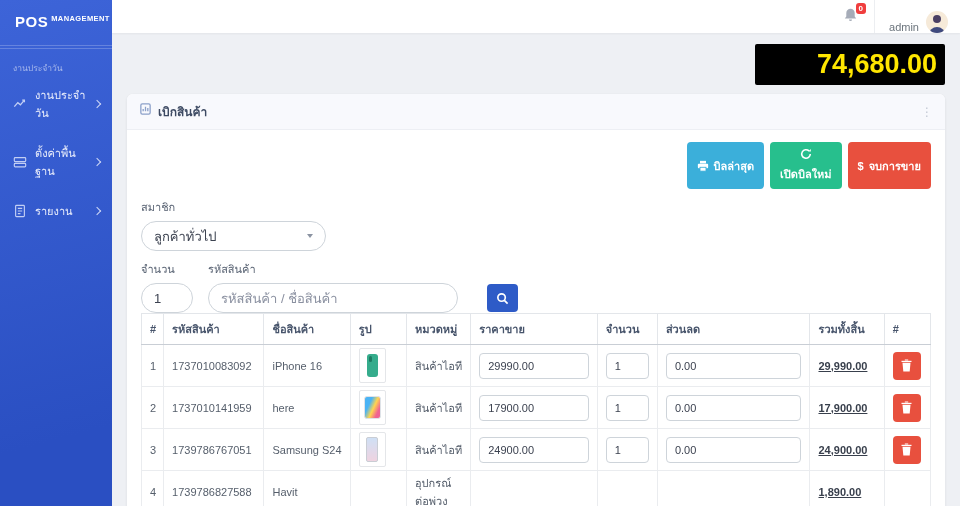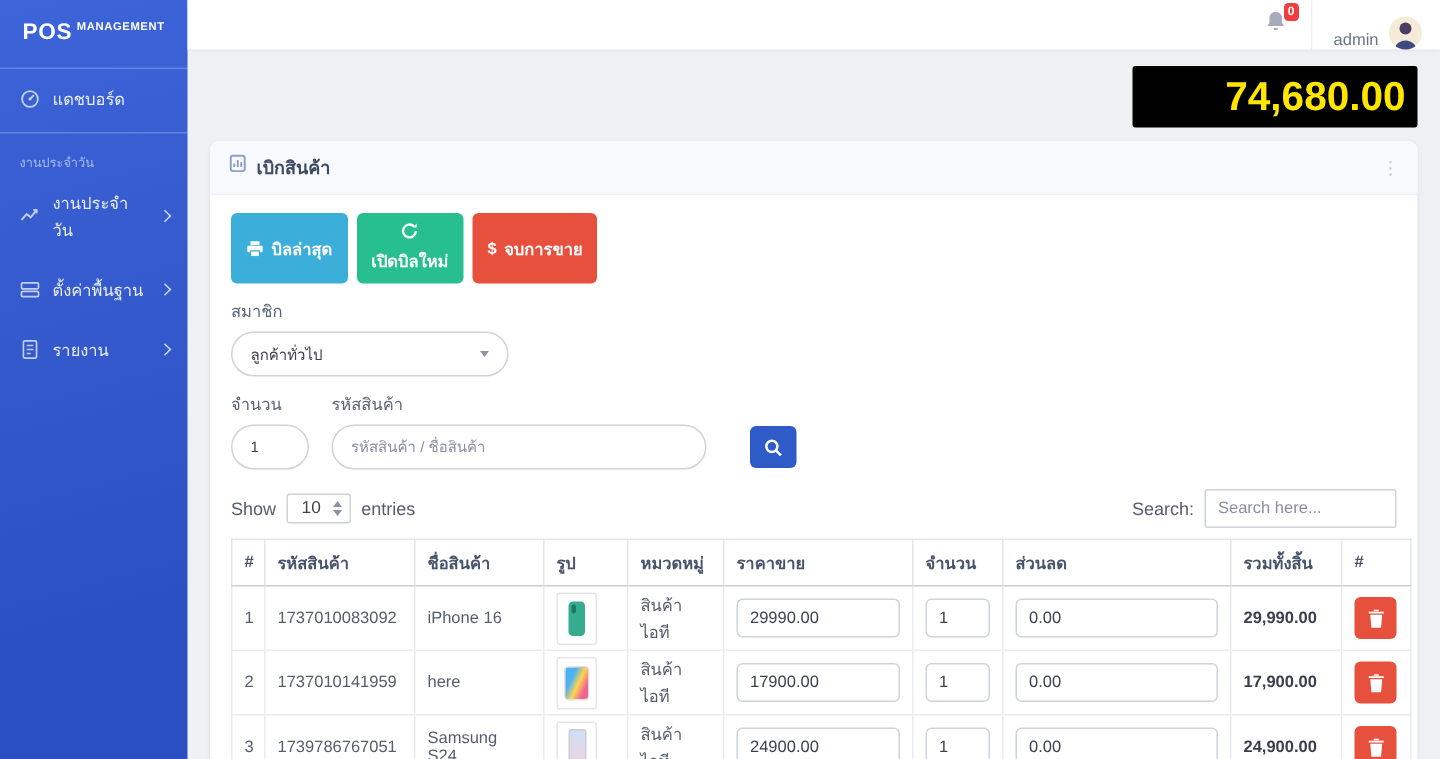--- a/index.html
+++ b/index.html
@@ -1,21 +1,21 @@
 <!DOCTYPE html>
 <html><head>
 <meta charset="utf-8">
 <style>
   * { box-sizing: border-box; margin: 0; padding: 0; }
   html,body { width: 960px; height: 506px; }
   body { font-family: "Liberation Sans", "DejaVu Sans", sans-serif; background:#eef0f4; overflow:hidden; }
   .app { width:960px; height:506px; display:flex; }
 
   
-  .sidebar { width:125px; flex-shrink:0; background:linear-gradient(165deg,#3d64d8 0%,#2a4fc2 85%); color:#fff; }
+  .sidebar { width:112px; flex-shrink:0; background:linear-gradient(165deg,#3d64d8 0%,#2a4fc2 85%); color:#fff; }
   .logo { padding:13px 8px 12px 15px; white-space:nowrap; }
   .logo-pos { font-weight:bold; font-size:15px; letter-spacing:.5px; }
   .logo-mgmt { font-weight:bold; font-size:7.5px; letter-spacing:.4px; vertical-align:6px; margin-left:3px; }
   .side-divider { border-top:1px solid rgba(255,255,255,.22); margin:2px 0 0; }
   .side-item { display:flex; align-items:center; gap:8px; padding:11px 10px 11px 13px; font-size:11px; color:#e9edfb; cursor:pointer; }
   .side-item .grow { flex:1; }
   .side-section { font-size:8.5px; color:rgba(255,255,255,.55); padding:12px 13px 0; }
   .chev { width:6px; height:6px; border-right:1.5px solid #cfd9f7; border-bottom:1.5px solid #cfd9f7; transform:rotate(-45deg); margin-right:2px; }
   .sicon { width:14px; height:14px; flex-shrink:0; opacity:.85; }
 
@@ -32,28 +32,28 @@
   
   .content { flex:1; padding:11px 15px 0; min-height:0; }
   .total-display { width:190px; height:41px; background:#000; margin-left:auto; color:#ffe600; font-size:27px; font-weight:bold; display:flex; align-items:center; justify-content:flex-end; padding:0 8px; border-radius:2px; }
 
   .card { background:#fff; border-radius:6px; margin-top:9px; box-shadow:0 1px 3px rgba(30,40,60,.09); }
   .card-header { background:#f8f9fd; border-bottom:1px solid #edeff4; border-radius:6px 6px 0 0; padding:8px 12px; display:flex; align-items:center; justify-content:space-between; }
   .card-title { font-size:12px; font-weight:bold; color:#3d4a63; display:flex; gap:6px; align-items:flex-start; }
   .dots { color:#c3c8d4; font-size:12px; letter-spacing:0; cursor:pointer; line-height:1; }
   .card-body { padding:6px 14px 12px; }
 
-  .actions { display:flex; gap:6px; padding-top:6px; }
+  .actions { display:flex; justify-content:flex-end; gap:6px; padding-top:6px; }
   .btn { display:inline-flex; align-items:center; gap:5px; color:#fff; font-size:11px; font-weight:bold; padding:6px 10px; border-radius:4px; border:none; cursor:pointer; font-family:inherit; }
   .btn-cyan { background:#3bafda; } .btn-green { background:#27bf8d;flex-direction:column; } .btn-red { background:#e8503e; }
 
   .form-label { font-size:11px; color:#5a6474; margin:9px 0 5px; }
   .frow { display:flex; gap:15px; align-items:flex-end; }
   .fcol { display:flex; flex-direction:column; }
-  .pill { border:1px solid #ced4da; border-radius:16px; height:30px; padding:0 12px; font-size:10px; color:#3c4250; background:#fff; display:flex; align-items:center; justify-content:space-between; font-family:inherit; }
+  .pill { border:1px solid #ced4da; border-radius:16px; height:30px; padding:0 12px; font-size:13px; color:#3c4250; background:#fff; display:flex; align-items:center; justify-content:space-between; font-family:inherit; }
   .select-box { width:185px; cursor:pointer; }
   .date-box { width:187px; cursor:text; }
   .tri-dn { width:0; height:0; border-left:3.5px solid transparent; border-right:3.5px solid transparent; border-top:4.5px solid #8b93a2; }
   input.pill { justify-content:flex-start; }
   .qty-input { width:52px; }
   .code-input { width:250px; }
   .code-input::placeholder, .search-inp::placeholder { color:#8a90a0; }
   .search-btn { width:31px; height:28px; background:#2e5bc7; border:none; border-radius:4px; display:flex; align-items:center; justify-content:center; margin-left:14px; margin-bottom:1px; cursor:pointer; }
 
   .dt-controls { display:flex; justify-content:space-between; align-items:center; margin:13px 0 7px; font-size:12px; color:#555e6b; }
@@ -66,48 +66,40 @@
 
   table.dt { width:100%; border-collapse:collapse; font-size:11px; color:#555e6b; table-layout:fixed; }
   .dt th { border:1px solid #e3e6ea; border-bottom:1px solid #c9ced5; padding:6px 8px; text-align:left; color:#47546b; font-weight:bold; }
   .dt td { border:1px solid #eaecef; padding:3px 8px; vertical-align:middle; }
   .dt th:nth-child(1){width:22px;}  .dt th:nth-child(2){width:100px;}
   .dt th:nth-child(3){width:86px;}  .dt th:nth-child(4){width:56px;}
   .dt th:nth-child(5){width:64px;}  .dt th:nth-child(6){width:126px;}
   .dt th:nth-child(7){width:60px;}  .dt th:nth-child(8){width:152px;}
   .dt th:nth-child(9){width:74px;}  .dt th:nth-child(10){width:46px;}
   .cell-input { border:1px solid #ced4da; border-radius:4px; height:26px; padding:4px 8px; font-size:11px; color:#3c4250; width:100%; font-family:inherit; }
-  .total-cell { font-weight:bold; color:#383f4c; }
+  .total-cell { font-weight:bold; color:#383f4c;text-decoration:underline; }
   .del-btn { width:28px; height:28px; background:#e8503e; border:none; border-radius:4px; display:flex; align-items:center; justify-content:center; cursor:pointer; }
 
   .thumb { width:27px; height:35px; border:1px solid #e4e6e9; border-radius:2px; background:#fff; display:flex; align-items:center; justify-content:center; }
   .ti { position:relative; }
   .ti.iphone-16 { width:11px; height:23px; background:#35ac8c; border-radius:3px; }
   .ti.iphone-16::before { content:""; position:absolute; top:2px; left:2px; width:3px; height:6px; background:#1d7a62; border-radius:1.5px; }
   .ti.ipad { width:17px; height:23px; border-radius:3px; background:linear-gradient(115deg,#4ab3f4 30%,#ffd54f 55%,#f06292 80%); border:1.5px solid #dfe3e8; }
   .ti.samsung-s24 { width:12px; height:25px; border-radius:2px; background:linear-gradient(180deg,#cfe0f5,#efd3e0); border:1px solid #c9cdd4; }
 </style>
 </head>
 <body>
 
 <div class="app">
 
   <div class="sidebar">
     <div class="logo">
       <span class="logo-pos">POS</span><span class="logo-mgmt">MANAGEMENT</span>
     </div>
     <div class="side-divider"></div>
-    <div class="side-item">
-      <svg class="sicon" viewBox="0 0 16 16">
-          <circle cx="8" cy="8" r="6" fill="none" stroke="#dbe3fb" stroke-width="1.4"></circle>
-          <path d="M8 8 L11 5" stroke="#dbe3fb" stroke-width="1.4"></path>
-          <circle cx="8" cy="8" r="1.2" fill="#dbe3fb"></circle>
-        </svg>
-      <span class="grow">แดชบอร์ด</span>
-    </div>
     <div class="side-divider"></div>
     <div class="side-section">งานประจำวัน</div>
     <div class="side-item">
       <svg class="sicon" viewBox="0 0 16 16">
           <path d="M1.5 11 L5.5 6.5 L8.5 9 L13 3.5" fill="none" stroke="#dbe3fb" stroke-width="1.5"></path>
           <path d="M10.5 3.5 H13 V6" fill="none" stroke="#dbe3fb" stroke-width="1.5"></path>
         </svg>
       <span class="grow">งานประจำวัน</span>
       <span class="chev"></span>
     </div>
@@ -203,37 +195,20 @@
               <input class="pill code-input" placeholder="รหัสสินค้า / ชื่อสินค้า" style="">
             </div>
             <button class="search-btn">
               <svg width="13" height="13" viewBox="0 0 14 14">
                   <circle cx="6" cy="6" r="4" fill="none" stroke="#fff" stroke-width="1.8"></circle>
                   <path d="M9 9 L12.5 12.5" stroke="#fff" stroke-width="1.8"></path>
                 </svg>
             </button>
           </div>
 
-          <div class="dt-controls">
-            <div class="left-ctrl">
-              <span>Show</span>
-              <span class="page-size">
-                <span>10</span>
-                <span class="spin">
-                    <i class="up"></i>
-                    <i class="dn"></i>
-                  </span>
-              </span>
-              <span>entries</span>
-            </div>
-            <div class="right-ctrl">
-              <span>Search:</span>
-              <input class="search-inp" placeholder="Search here..." style="">
-            </div>
-          </div>
 
           <table class="dt">
             <thead>
                 <tr>
                   <th>#</th>
                   <th>รหัสสินค้า</th>
                   <th>ชื่อสินค้า</th>
                   <th>รูป</th>
                   <th>หมวดหมู่</th>
                   <th>ราคาขาย</th>

